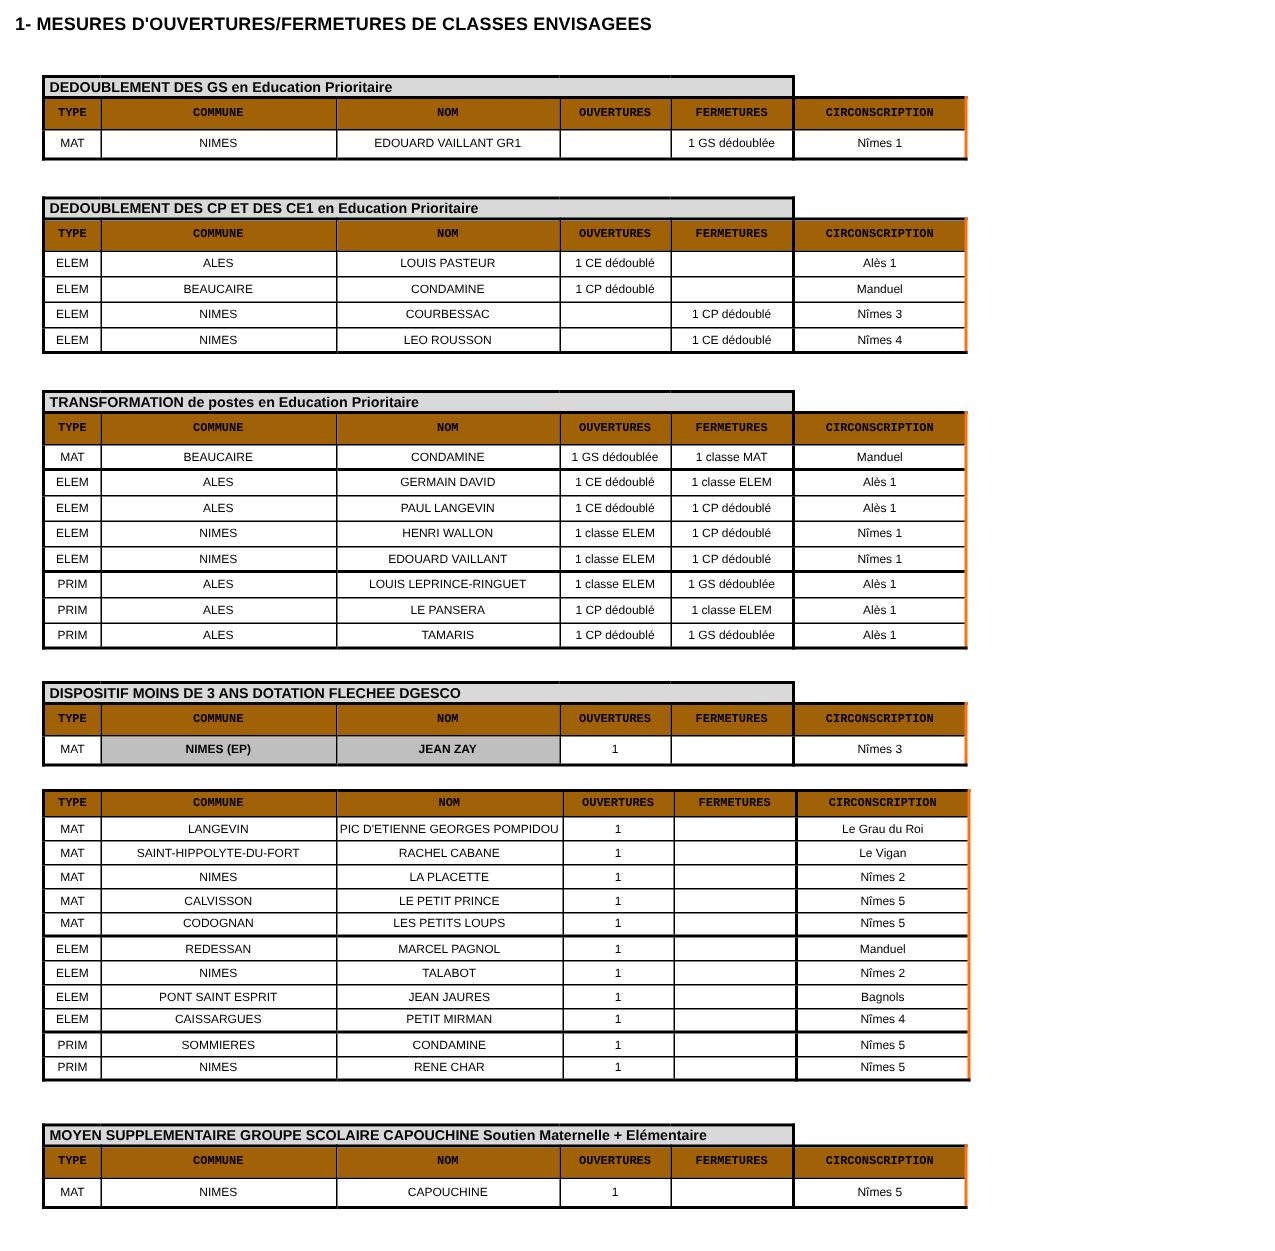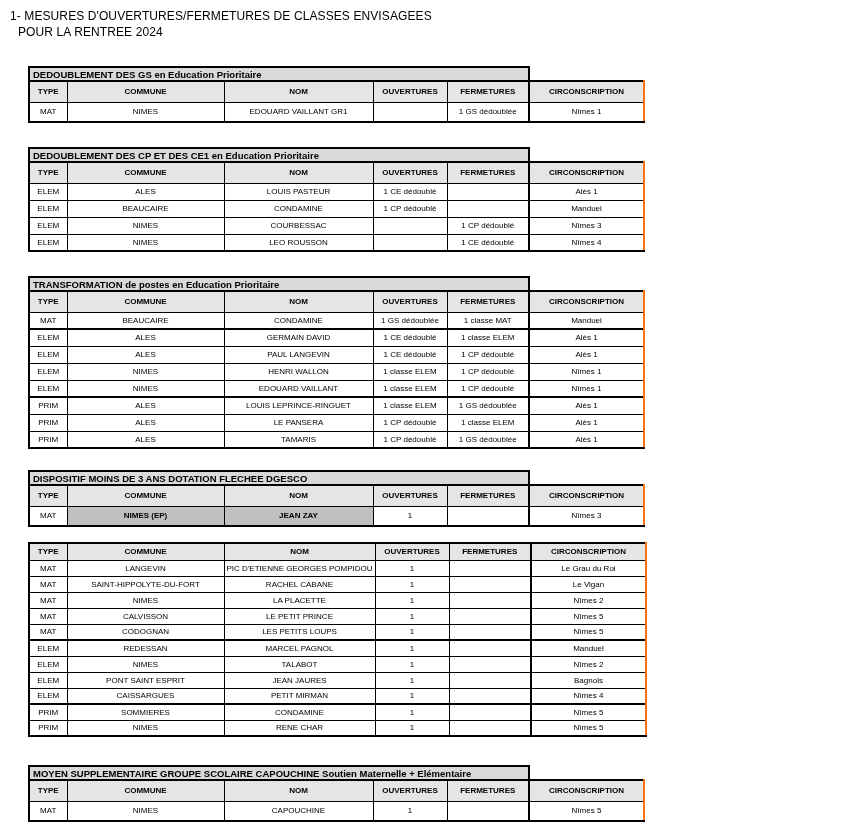--- a/index.html
+++ b/index.html
@@ -12,21 +12,21 @@
   .page {
     width: 850px;
     height: 834px;
     box-sizing: border-box;
     padding: 8px 0 0 10px;
     background: #ffffff;
     overflow: hidden;
   }
   .page-title {
     font-size: 12px;
-    font-weight: normal;
+    font-weight: bold;
     line-height: 16px;
     letter-spacing: 0.1px;
   }
   .page-title .line2 {
     margin-left: 8px;
   }
   #tables {
     margin-left: 18px;
     margin-top: 26px;
   }
@@ -59,22 +59,23 @@
     border: 0;
     background: #ffffff;
   }
   .title-row { height: 14px; }
   .head-row  { height: 21px; }
   .data-row  { height: 20px; }
   .tbl-1 .data-row, .tbl-2 .data-row { height: 17px; }
   .tbl-4 .data-row { height: 16px; }
   .tbl-4 .head-row { height: 17px; }
   .tbl th {
-    background: #e5e5e5;
+    background: #a16207;
     font-weight: bold;
+    font-family: Liberation Mono, monospace;
   }
   
   .tbl th:first-child, .tbl td.c0 { border-left: 2px solid #000; }
   .tbl th:last-child,  .tbl td.c5 { border-right: 2px solid #f97316; border-left: 2px solid #000; }
   .tbl th:last-child { border-top: 2px solid #000; }
   .tbl th:nth-child(5) { border-right: 2px solid #000; }
   .tbl td.c4 { border-right: 2px solid #000; }
   .tbl tr:last-child td { border-bottom: 2px solid #000; }
   .tbl .head-row th { border-top: 2px solid #000; }
   
@@ -90,21 +91,20 @@
   .tbl-2 { margin-bottom: 21px; }
   .tbl-3 { margin-bottom: 15px; }
   .tbl-4 { margin-bottom: 28px; }
 </style>
 </head>
 <body>
 
 <div class="page">
   <div class="page-title">
     <div>1- MESURES D'OUVERTURES/FERMETURES DE CLASSES ENVISAGEES</div>
-    <div class="line2">POUR LA RENTREE 2024</div>
   </div>
   <div id="tables">
       <table class="tbl tbl-0">
         <colgroup>
           <col style="width: 38px;">
           <col style="width: 157px;">
           <col style="width: 149px;">
           <col style="width: 74px;">
           <col style="width: 82px;">
           <col style="width: 115px;">

